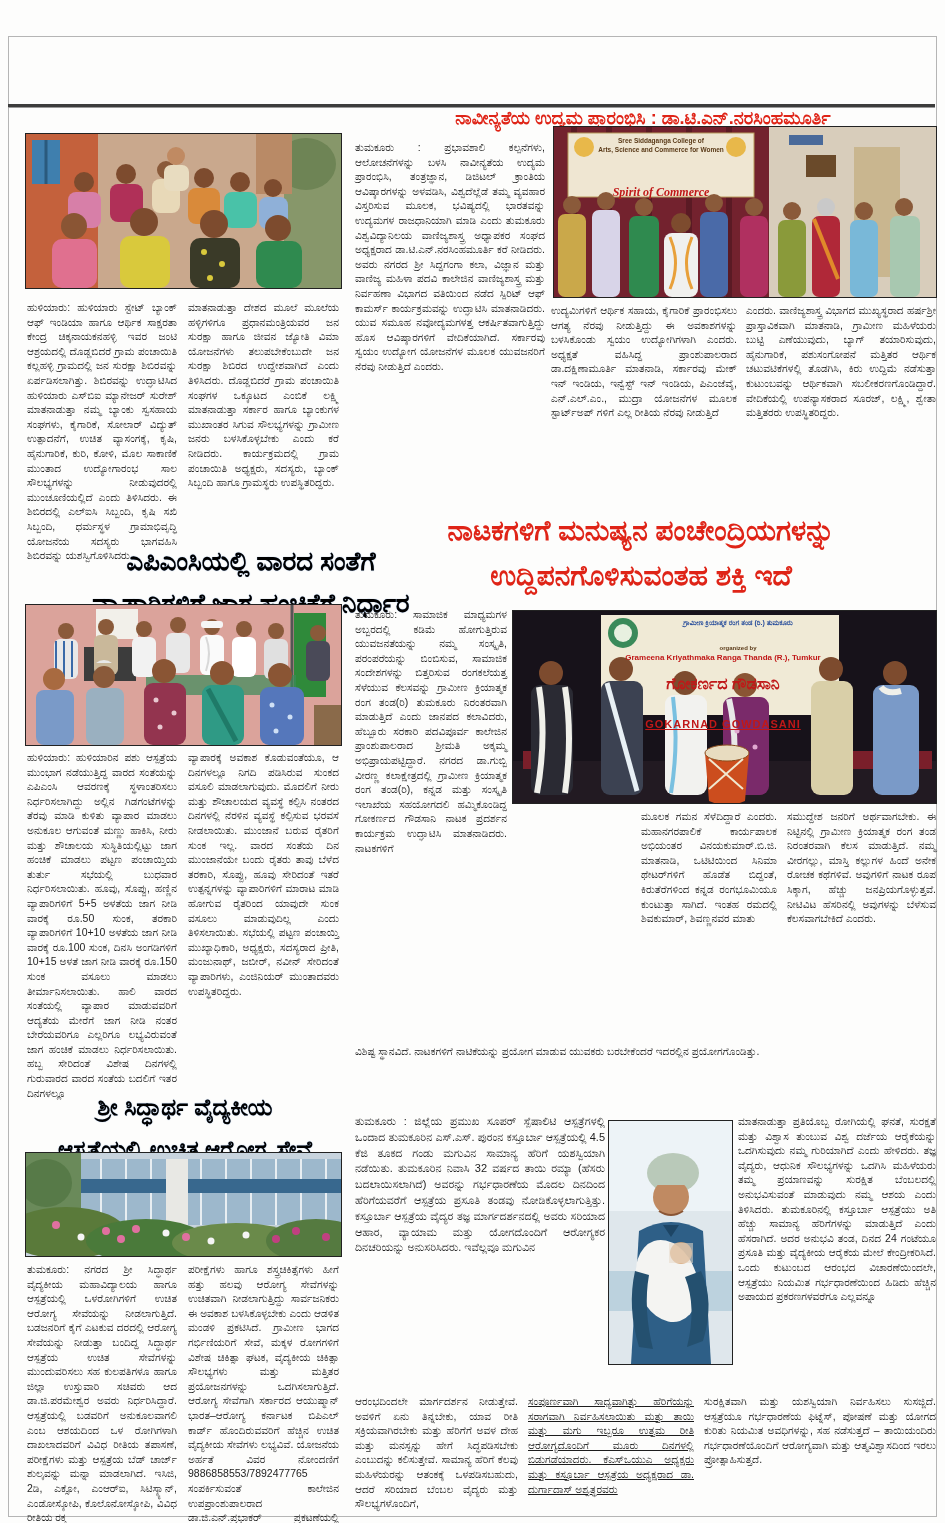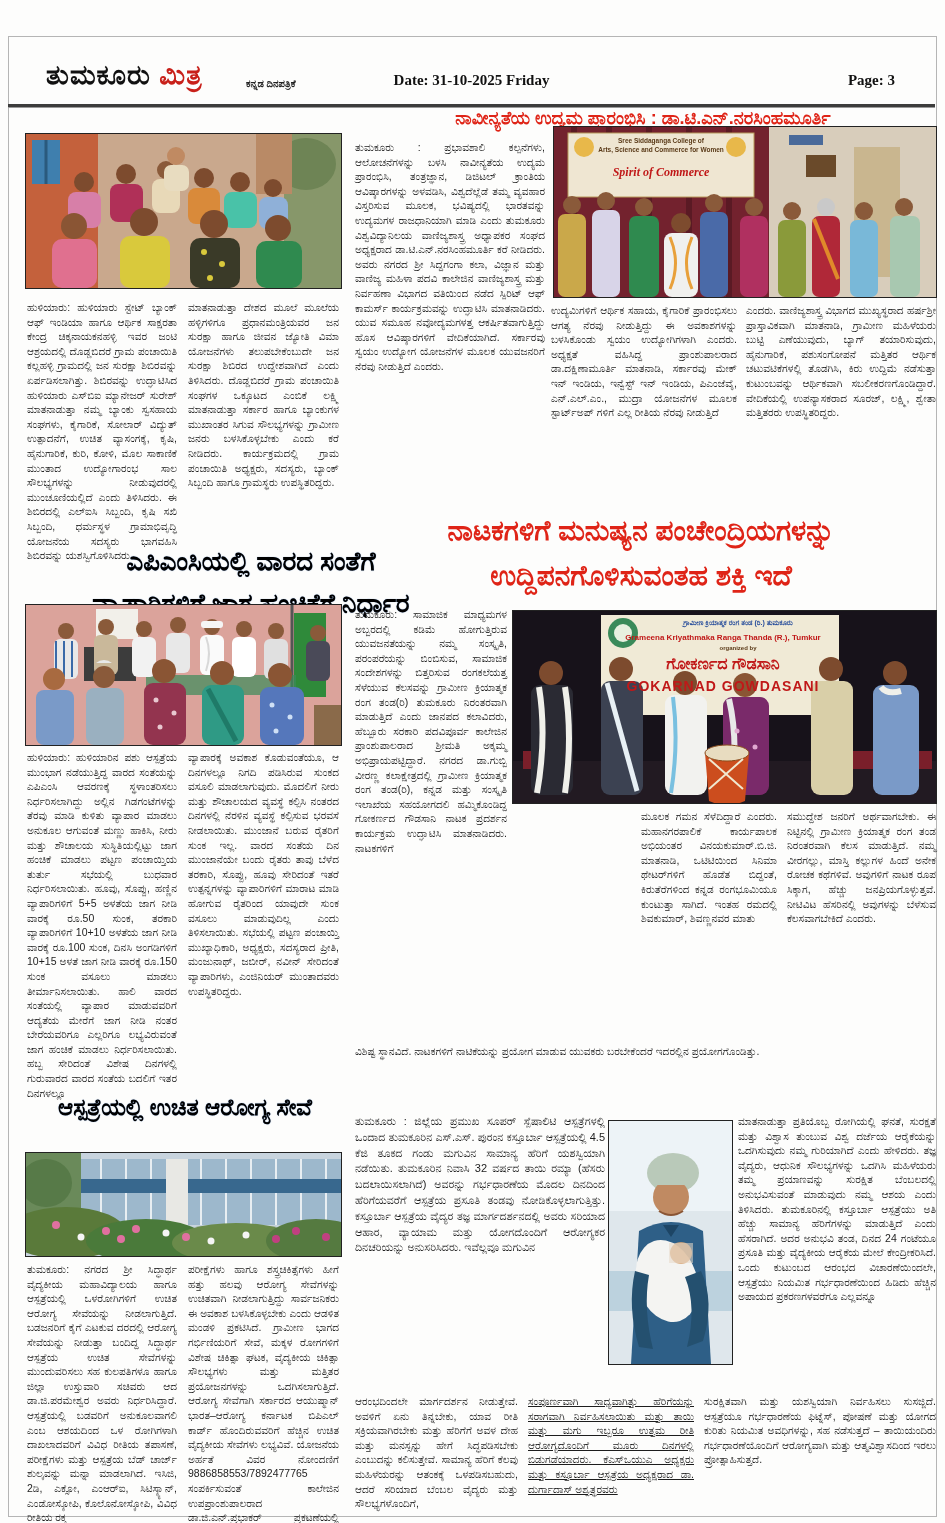--- a/index.html
+++ b/index.html
@@ -20,35 +20,29 @@
   .hl.red{color:#df2417;}
   .hl.blue{color:#000000;text-shadow:0 0 1px #7fa3d6;margin-top:24px;}
   .center{text-align:center;}
   
   .col{position:absolute;font-size:10.5px;line-height:14.6px;text-align:justify;color:#1d1d1d;word-break:break-word;}
   .col.big{font-size:11px;line-height:15.8px;}
   
   .photo{position:absolute;border:1px solid #222;overflow:hidden;background:#888;}
   .photo svg{display:block;}
   .ovl{position:absolute;color:#5a3a18;font-weight:bold;text-align:center;}
-  .ovl.red{color:#c01818;}
+  .ovl.red{color:#c01818;margin-top:20px;}
   .ovl.blue{color:#234a9a;}
 </style>
 </head>
 <body>
 
 <div class="page">
   <div class="frame"></div>
 
-  <div class="masthead">
-    <div class="logo"><span class="black">ತುಮಕೂರು</span> <span class="red">ಮಿತ್ರ</span></div>
-    <div class="tagline">ಕನ್ನಡ ದಿನಪತ್ರಿಕೆ</div>
-    <div class="dateline">Date: 31-10-2025  Friday</div>
-    <div class="pageno">Page: 3</div>
-  </div>
   <div class="toprule"></div>
 
   <div class="hl black" style="left:25px;top:110px;width:332px;font-size:19.5px;">ಎಸ್‌ಬಿಐನಿಂದ ಕಲ್ಲಹಳ್ಳಿಯಲ್ಲಿ ಜನ ಸುರಕ್ಷಾ ಶಿಬಿರ</div>
   <div class="photo" style="left:25px;top:133px;width:315px;height:154px;">
     <svg width="315" height="154" viewBox="0 0 315 154">
       <rect width="315" height="154" fill="#c9a88d"></rect>
       <rect x="0" y="0" width="72" height="154" fill="#c4613c"></rect>
       <rect x="6" y="6" width="28" height="44" fill="#3f7fae"></rect>
         <line x1="20" y1="6" x2="20" y2="50" stroke="#2a5a7d" stroke-width="3"></line>
       <rect x="258" y="0" width="57" height="154" fill="#87976a"></rect>
@@ -226,27 +220,28 @@
       <path d="M368 76 q6 8 20 4" stroke="#f0f0ea" stroke-width="6" fill="none"></path>
 
       <path d="M192 142 q22 -12 44 0 l-4 48 q-18 8 -36 0 z" fill="#cc4d1e"></path>
       <ellipse cx="214" cy="142" rx="22" ry="8" fill="#e8dcc0" stroke="#8a4a1a"></ellipse>
       <path d="M196 148 l34 30 M230 148 l-34 30" stroke="#f0e8d0" stroke-width="2"></path>
     </svg>
     <div class="ovl blue" style="left:130px;top:8px;width:190px;font-size:7px;">ಗ್ರಾಮೀಣ ಕ್ರಿಯಾತ್ಮಕ ರಂಗ ತಂಡ (ರಿ.) ತುಮಕೂರು</div>
     <div class="ovl red" style="left:98px;top:22px;width:224px;font-size:8px;">Grameena Kriyathmaka Ranga Thanda (R.), Tumkur</div>
     <div class="ovl" style="left:130px;top:34px;width:190px;font-size:6px;">organized by</div>
     <div class="ovl red" style="left:98px;top:44px;width:224px;font-size:16px;">ಗೋಕರ್ಣದ ಗೌಡಸಾನಿ</div>
-    <div class="ovl red" style="left:98px;top:67px;width:224px;font-size:14px;letter-spacing:1px;">GOKARNAD GOWDASANI</div>
+    <div class="ovl red" style="left:98px;top:87px;width:224px;font-size:11px;letter-spacing:1px;text-decoration:underline;">GOKARNAD GOWDASANI</div>
   </div>
   <div class="col" style="left:641px;top:809px;width:136px;height:232px;">ಮೂಲಕ ಗಮನ ಸೆಳೆದಿದ್ದಾರೆ ಎಂದರು. ಮಹಾನಗರಪಾಲಿಕೆ ಕಾರ್ಯಪಾಲಕ ಅಭಿಯಂತರ ವಿನಯಕುಮಾರ್.ಬಿ.ಜಿ. ಮಾತನಾಡಿ, ಒಟಿಟಿಯಿಂದ ಸಿನಿಮಾ ಥೇಟರ್‌ಗಳಿಗೆ ಹೊಡೆತ ಬಿದ್ದಂತೆ, ಕಿರುತೆರೆಗಳಿಂದ ಕನ್ನಡ ರಂಗಭೂಮಿಯೂ ಕುಂಟುತ್ತಾ ಸಾಗಿದೆ. ಇಂತಹ ರಮದಲ್ಲಿ ಶಿವಕುಮಾರ್, ಶಿವಣ್ಣನವರ ಮಾತು</div>
   <div class="col" style="left:787px;top:809px;width:149px;height:232px;">ಸಮುದ್ದೇಶ ಜನರಿಗೆ ಅರ್ಥವಾಗಬೇಕು. ಈ ನಿಟ್ಟಿನಲ್ಲಿ ಗ್ರಾಮೀಣ ಕ್ರಿಯಾತ್ಮಕ ರಂಗ ತಂಡ ನಿರಂತರವಾಗಿ ಕೆಲಸ ಮಾಡುತ್ತಿದೆ. ನಮ್ಮ ವೀರಗಲ್ಲು, ಮಾಸ್ತಿ ಕಲ್ಲುಗಳ ಹಿಂದೆ ಅನೇಕ ರೋಚಕ ಕಥೆಗಳಿವೆ. ಅವುಗಳಿಗೆ ನಾಟಕ ರೂಪ ಸಿಕ್ಕಾಗ, ಹೆಚ್ಚು ಜನಪ್ರಿಯಗೊಳ್ಳುತ್ತವೆ. ನೀಟಿವಿಟ ಹೆಸರಿನಲ್ಲಿ ಅವುಗಳನ್ನು ಬೆಳೆಸುವ ಕೆಲಸವಾಗಬೇಕಿದೆ ಎಂದರು.</div>
   <div class="col" style="left:355px;top:1044px;width:581px;height:15px;">ವಿಶಿಷ್ಟ ಸ್ಥಾನವಿದೆ. ನಾಟಕಗಳಿಗೆ ನಾಟಿಕೆಯನ್ನು ಪ್ರಯೋಗ ಮಾಡುವ ಯುವಕರು ಬರಬೇಕೆಂದರೆ ಇದರಲ್ಲಿನ ಪ್ರಯೋಗಗೊಂಡಿತ್ತು.</div>
 
   <div class="hl blue center" style="left:20px;top:1062px;width:330px;font-size:23px;line-height:42px;">
+    <div>ಶ್ರೀ ಸಿದ್ಧಾರ್ಥ ವೈದ್ಯಕೀಯ</div>
     <div>ಆಸ್ಪತ್ರೆಯಲ್ಲಿ ಉಚಿತ ಆರೋಗ್ಯ ಸೇವೆ</div>
   </div>
   <div class="photo" style="left:25px;top:1152px;width:315px;height:103px;">
     <svg width="315" height="103" viewBox="0 0 315 103">
       <rect width="315" height="103" fill="#c8d4de"></rect>
       <rect x="55" y="6" width="260" height="66" fill="#9db8cc"></rect>
       <g stroke="#e8eef2" stroke-width="2">
           <line x1="75" y1="6" x2="75" y2="72"></line>
           <line x1="100" y1="6" x2="100" y2="72"></line>
           <line x1="125" y1="6" x2="125" y2="72"></line>

